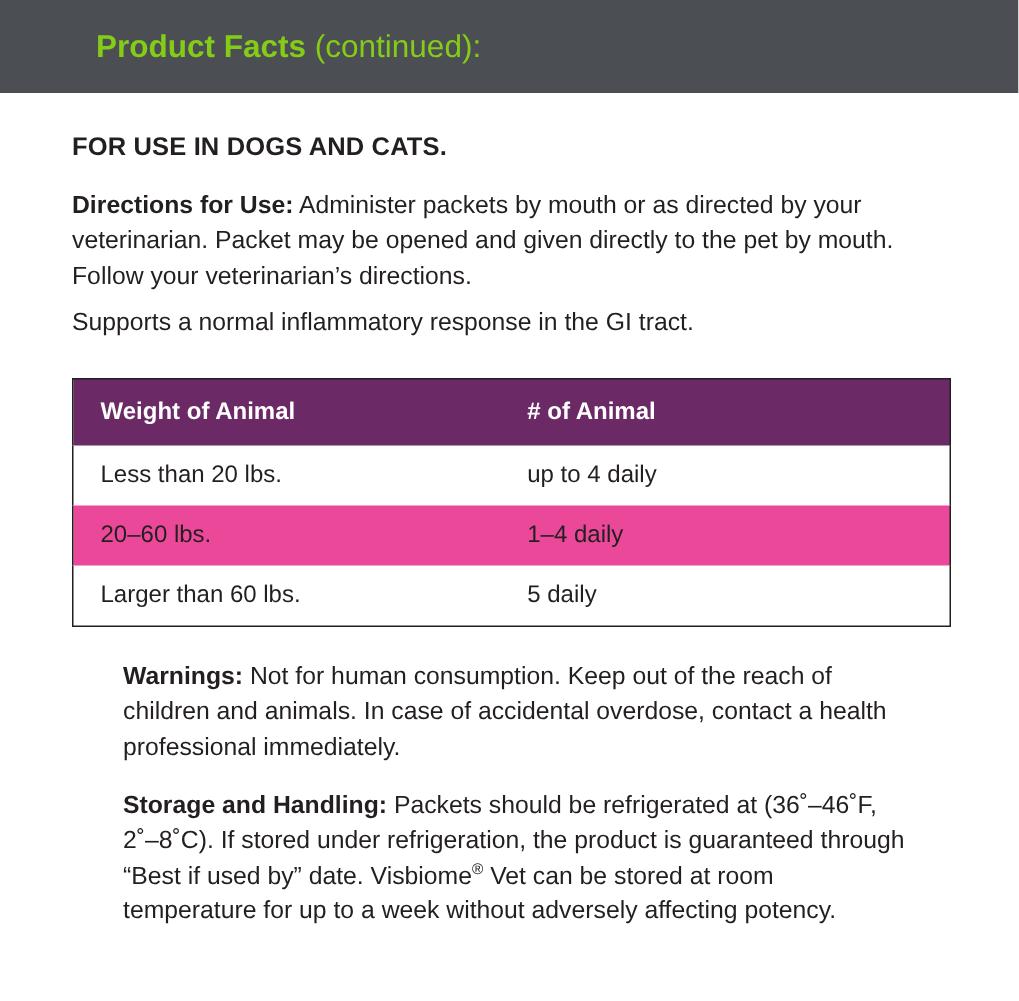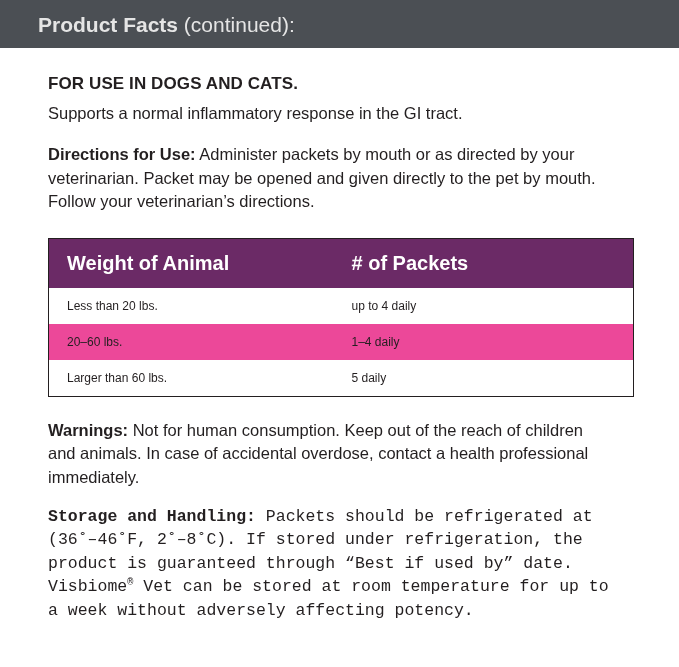--- a/index.html
+++ b/index.html
@@ -16,25 +16,25 @@
   }
   .page {
     width: 679px;
     height: 667px;
     position: relative;
     background: #ffffff;
     box-sizing: border-box;
   }
   .header-bar {
     background: #4b4f54;
-    color: #e5e5e5;
-    height: 48px;
+    color: #84cc16;
+    height: 62px;
     display: flex;
     align-items: center;
-    padding-left: 38px;
+    padding-left: 64px;
     box-sizing: border-box;
   }
   .header-title {
     font-size: 21px;
     line-height: 1;
     white-space: nowrap;
   }
   .header-title .strong {
     font-weight: bold;
   }
@@ -67,43 +67,43 @@
     margin-top: 24px;
     border-collapse: collapse;
     width: 585px;
     border: 1px solid #231f20;
     table-layout: fixed;
   }
   table.facts-table th {
     background: #6b2a66;
     color: #ffffff;
     text-align: left;
-    font-size: 20px;
+    font-size: 16px;
     font-weight: bold;
     padding: 13px 0 13px 18px;
   }
   table.facts-table td {
-    font-size: 12px;
+    font-size: 16px;
     padding: 11px 0 11px 18px;
     color: #231f20;
   }
   table.facts-table tr.alt td {
     background: #ec4899;
   }
   table.facts-table col.c1 { width: 285px; }
   table.facts-table col.c2 { width: 300px; }
   .footer-block {
     margin-top: 22px;
+    margin-left: 34px;
   }
   .footer-block p {
     margin: 0 0 0 0;
   }
   .footer-block p + p {
     margin-top: 16px;
-    font-family: Liberation Mono, monospace;
   }
   sup {
     font-size: 0.62em;
     vertical-align: super;
     line-height: 0;
   }
 </style>
 </head>
 <body>
 
@@ -112,33 +112,33 @@
   <div class="header-bar">
     <div class="header-title">
       <span class="strong">Product Facts</span><span class="light"> (continued):</span>
     </div>
   </div>
 
   <div class="content">
 
     <div class="section-heading">FOR USE IN DOGS AND CATS.</div>
 
+    <p class="body-text gap"><span class="lead-label">Directions for Use:</span><span> Administer packets by mouth or as directed by your veterinarian. Packet may be opened and given directly to the pet by mouth. Follow your veterinarian’s directions.</span></p>
+
     <p class="body-text">Supports a normal inflammatory response in the GI tract.</p>
-
-    <p class="body-text gap"><span class="lead-label">Directions for Use:</span><span> Administer packets by mouth or as directed by your veterinarian. Packet may be opened and given directly to the pet by mouth. Follow your veterinarian’s directions.</span></p>
 
     <table class="facts-table">
       <colgroup>
           <col class="c1">
           <col class="c2">
         </colgroup>
       <thead>
         <tr>
           <th>Weight of Animal</th>
-          <th># of Packets</th>
+          <th># of Animal</th>
         </tr>
       </thead>
       <tbody>
         <tr>
           <td>Less than 20 lbs.</td>
           <td>up to 4 daily</td>
         </tr>
         <tr class="alt">
           <td>20–60 lbs.</td>
           <td>1–4 daily</td>

